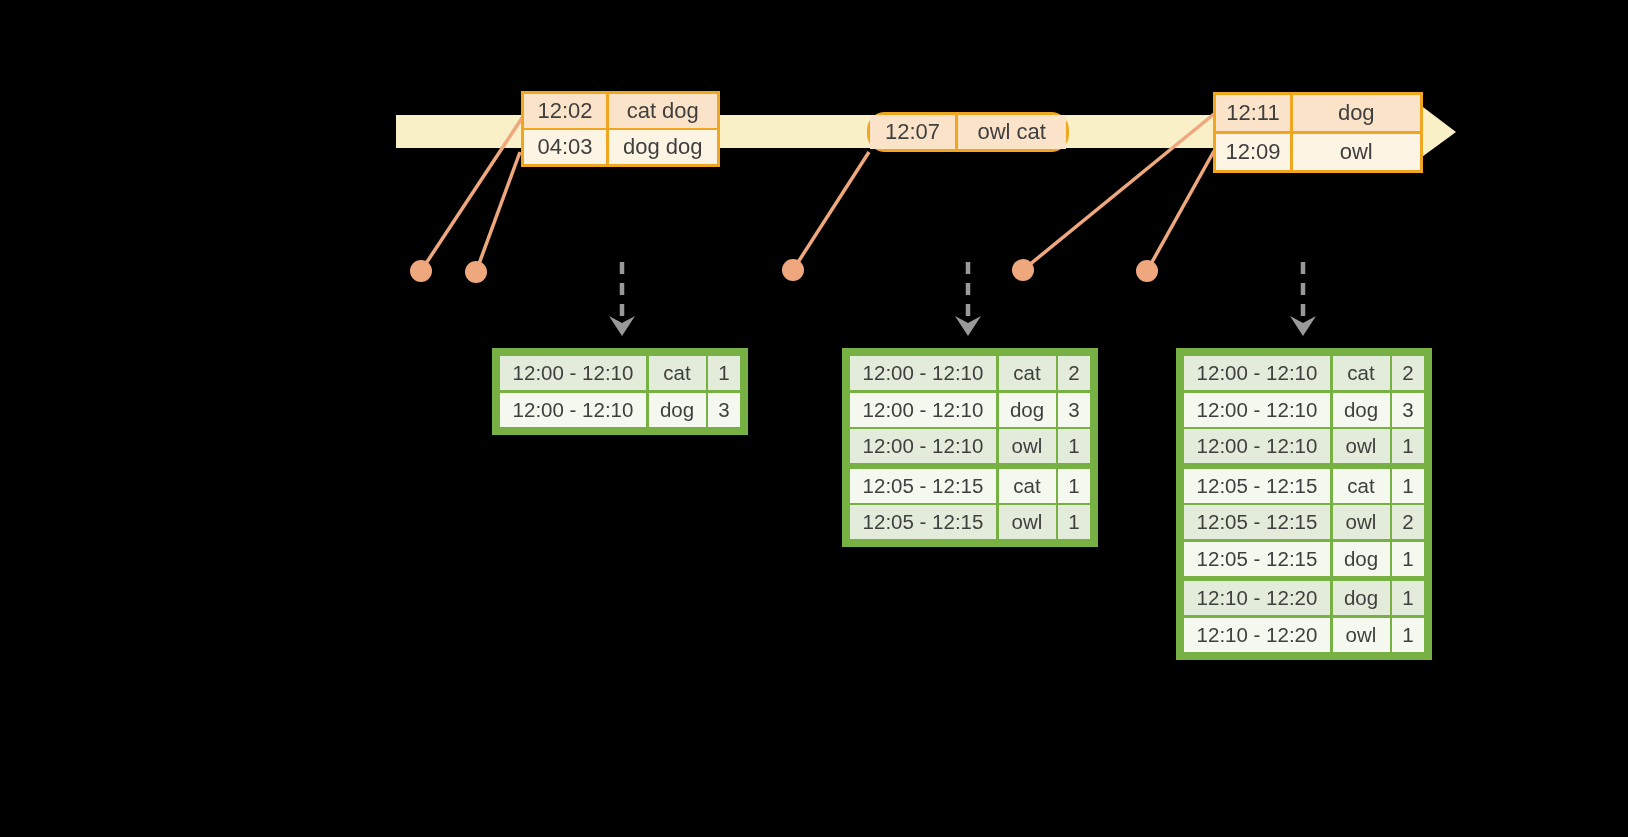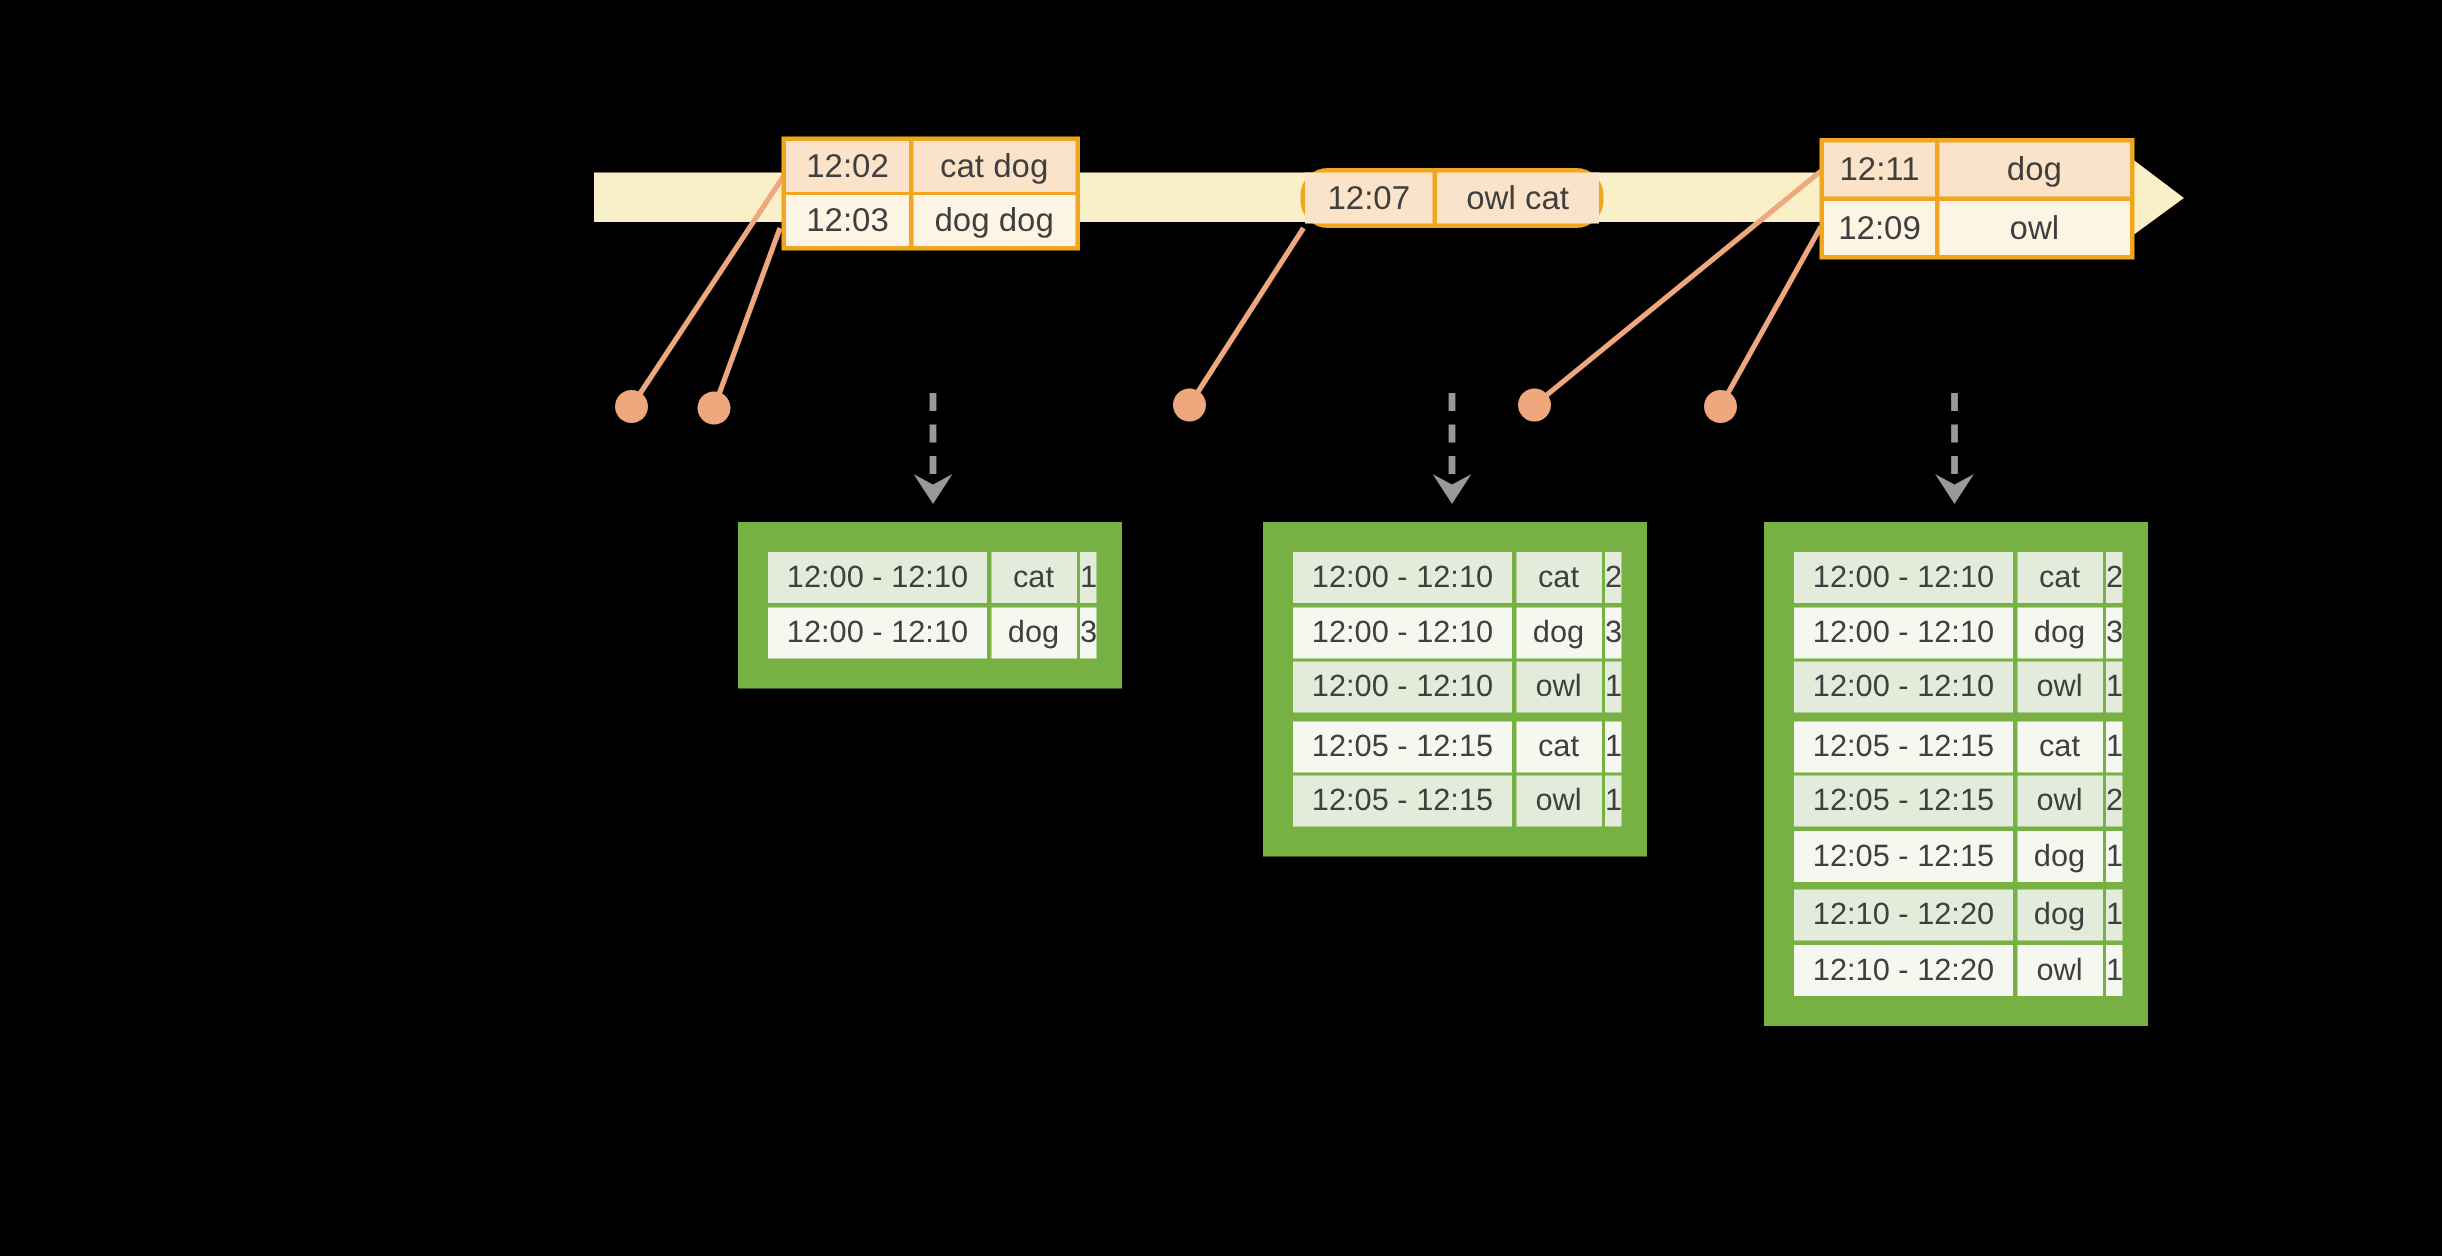--- a/index.html
+++ b/index.html
@@ -34,21 +34,21 @@
   #ebox2{left:867px;top:84px;width:202px;height:40px;grid-template-columns:85px 1fr;grid-template-rows:1fr;border-radius:18px;}
   #ebox3{left:1213px;top:64px;width:210px;height:81px;grid-template-columns:74px 1fr;grid-template-rows:1fr 1fr;}
 
   
   .rtable{
     position:absolute;
     top:320px;
     width:256px;
     background:#77B043;
     display:flex;flex-direction:column;
-    padding:20px;gap:2.5px;
+    padding:8px;gap:2.5px;
     box-sizing:border-box;
   }
   #rtable1{left:492px;}
   #rtable2{left:842px;}
   #rtable3{left:1176px;}
   .trow{
     display:grid;
     grid-template-columns:146px 57px 1fr;
     gap:2.5px;
     height:34px;flex:0 0 34px;
@@ -90,21 +90,21 @@
     <line x1="968" y1="234" x2="968" y2="292" stroke="#999999" stroke-width="4.5" stroke-dasharray="12 9"></line>
     <polygon points="955,288 968,308 981,288 968,295" fill="#999999"></polygon>
 
     <line x1="1303" y1="234" x2="1303" y2="292" stroke="#999999" stroke-width="4.5" stroke-dasharray="12 9"></line>
     <polygon points="1290,288 1303,308 1316,288 1303,295" fill="#999999"></polygon>
   </svg>
 
   <div class="ebox" id="ebox1">
     <div class="ecell fill-peach">12:02</div>
     <div class="ecell fill-peach">cat dog</div>
-    <div class="ecell fill-cream">12:03</div>
+    <div class="ecell fill-cream">04:03</div>
     <div class="ecell fill-cream">dog dog</div>
   </div>
 
   <div class="ebox" id="ebox2">
     <div class="ecell fill-peach">12:07</div>
     <div class="ecell fill-peach">owl cat</div>
   </div>
 
   <div class="ebox" id="ebox3">
     <div class="ecell fill-peach">12:11</div>

